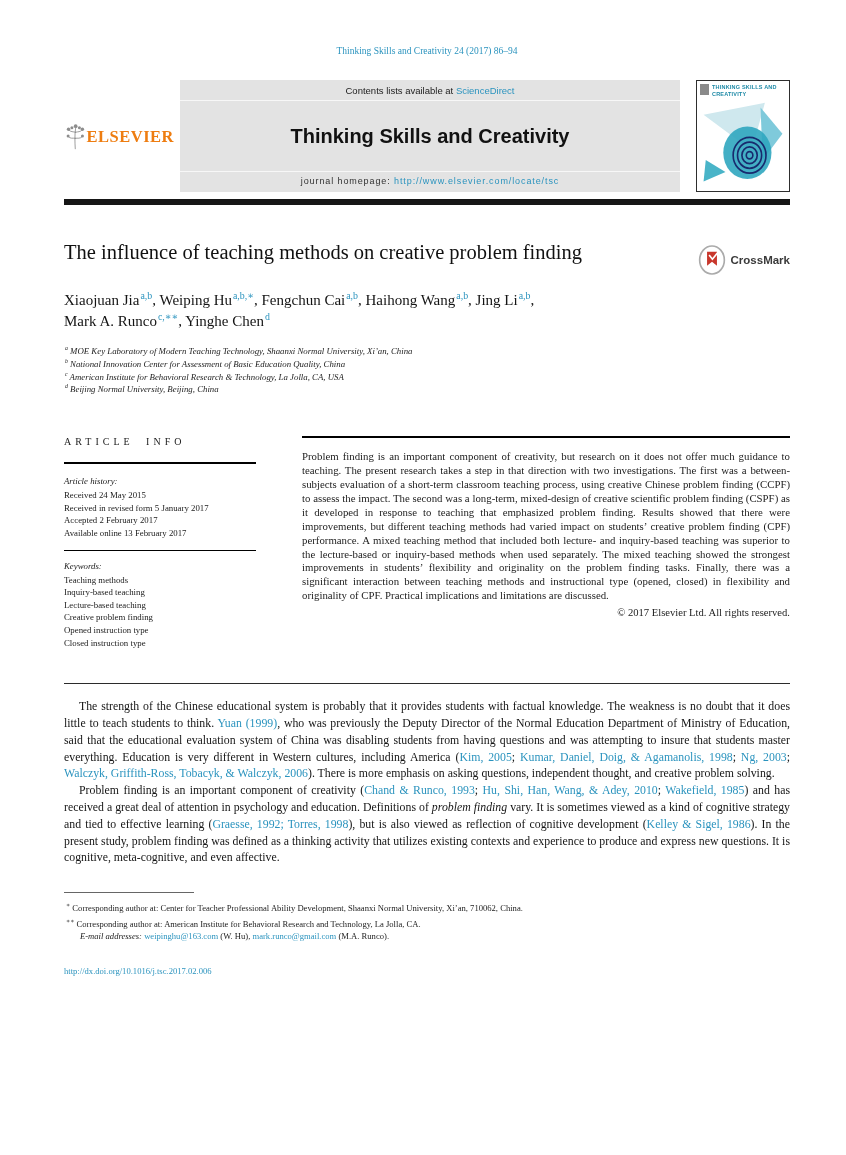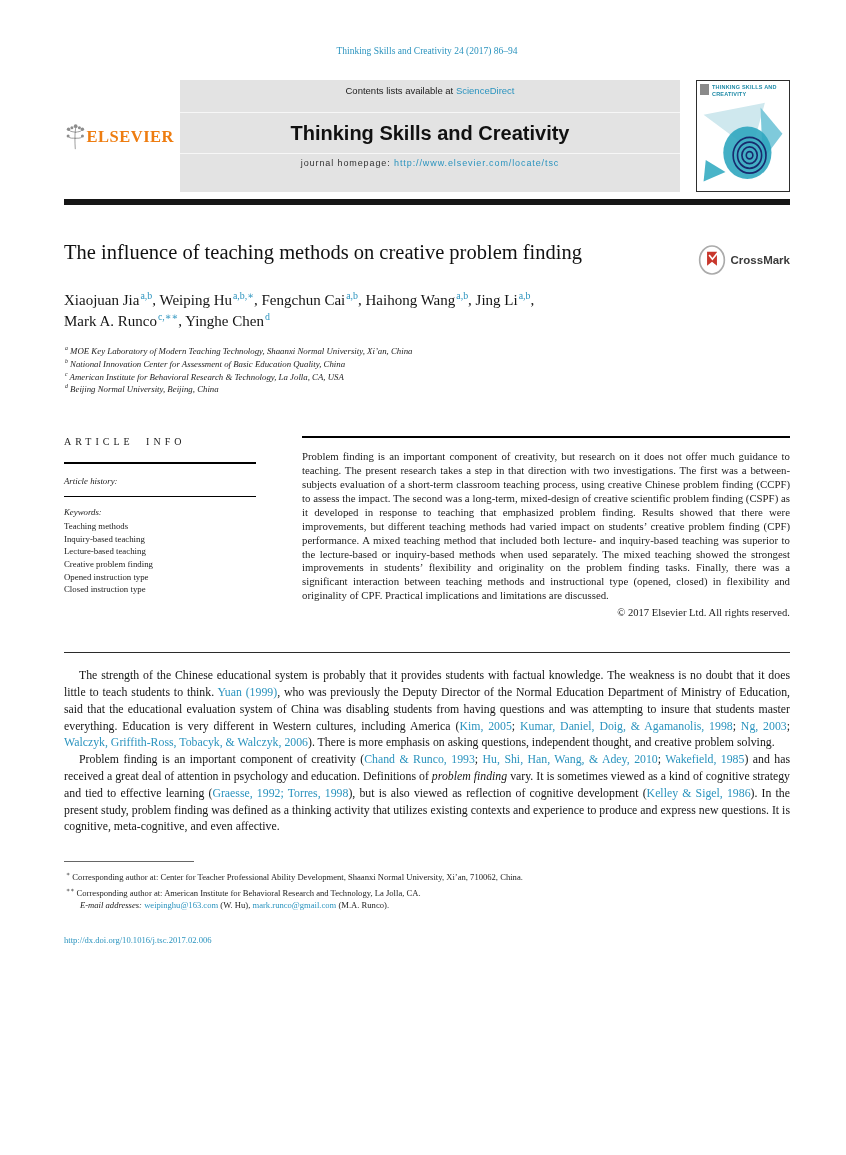--- a/index.html
+++ b/index.html
@@ -12,23 +12,23 @@
 
   .journal-ref { text-align:center; font-size:9.5px; color:var(--link); }
 
   .header-row { display:flex; margin-top:24px; height:112px; }
   .logo-block { width:110px; display:flex; flex-direction:row; align-items:center; justify-content:center; }
   .tree { width:52px; height:60px; }
   .elsevier-word { font-weight:bold; font-size:16.5px; color:var(--elsevier_orange); letter-spacing:0.5px; margin-top:2px; }
 
   .band { flex:1; margin-left:6px; background:#e3e3e3; display:flex; flex-direction:column; text-align:center;
           font-family:"Liberation Sans",sans-serif; }
-  .band-top { padding:5px 0 16px; font-size:9.5px; color:#222; border-bottom:1px solid #f7f7f7; }
+  .band-top { padding:5px 0 4px; font-size:9.5px; color:#222; border-bottom:1px solid #f7f7f7; }
   .band-title { flex:1; display:flex; align-items:center; justify-content:center; font-size:20px; font-weight:bold; color:#111; }
-  .band-bottom { padding:4px 0 24px; font-size:9px; letter-spacing:0.9px; color:#333; border-top:1px solid #f7f7f7; }
+  .band-bottom { padding:4px 0 6px; font-size:9px; letter-spacing:0.9px; color:#333; border-top:1px solid #f7f7f7; }
 
   .cover { width:92px; margin-left:16px; border:1px solid #2e2e2e; background:#fff; display:flex; flex-direction:column; }
   .cover-head { display:flex; gap:3px; padding:3px 3px 1px 3px; align-items:flex-start; }
   .cover-logo { width:9px; height:11px; background:#8a8a8a; flex:none; }
   .cover-title { font-family:"Liberation Sans",sans-serif; font-size:5.5px; font-weight:bold; color:#1d89a6; line-height:6.5px; letter-spacing:0.2px; }
   .cover-art { flex:1; width:100%; }
 
   .black-bar { height:6px; background:#161616; margin-top:7px; }
 
   .title-row { display:flex; justify-content:space-between; align-items:flex-start; margin-top:34px; }
@@ -150,20 +150,26 @@
     <div class="aff"><span class="sup">b</span><span> National Innovation Center for Assessment of Basic Education Quality, China</span></div>
     <div class="aff"><span class="sup">c</span><span> American Institute for Behavioral Research &amp; Technology, La Jolla, CA, USA</span></div>
     <div class="aff"><span class="sup">d</span><span> Beijing Normal University, Beijing, China</span></div>
   </div>
 
   <div class="info-grid">
     <div class="info-col">
       <div class="sec-heading">ARTICLE INFO</div>
       <div class="rule thick"></div>
       <div class="info-label em">Article history:</div>
+      <div class="info-list">
+          <div>Received 24 May 2015</div>
+          <div>Received in revised form 5 January 2017</div>
+          <div>Accepted 2 February 2017</div>
+          <div>Available online 13 February 2017</div>
+        </div>
       <div class="rule thin"></div>
       <div class="info-label em">Keywords:</div>
       <div class="info-list">
           <div>Teaching methods</div>
           <div>Inquiry-based teaching</div>
           <div>Lecture-based teaching</div>
           <div>Creative problem finding</div>
           <div>Opened instruction type</div>
           <div>Closed instruction type</div>
         </div>

